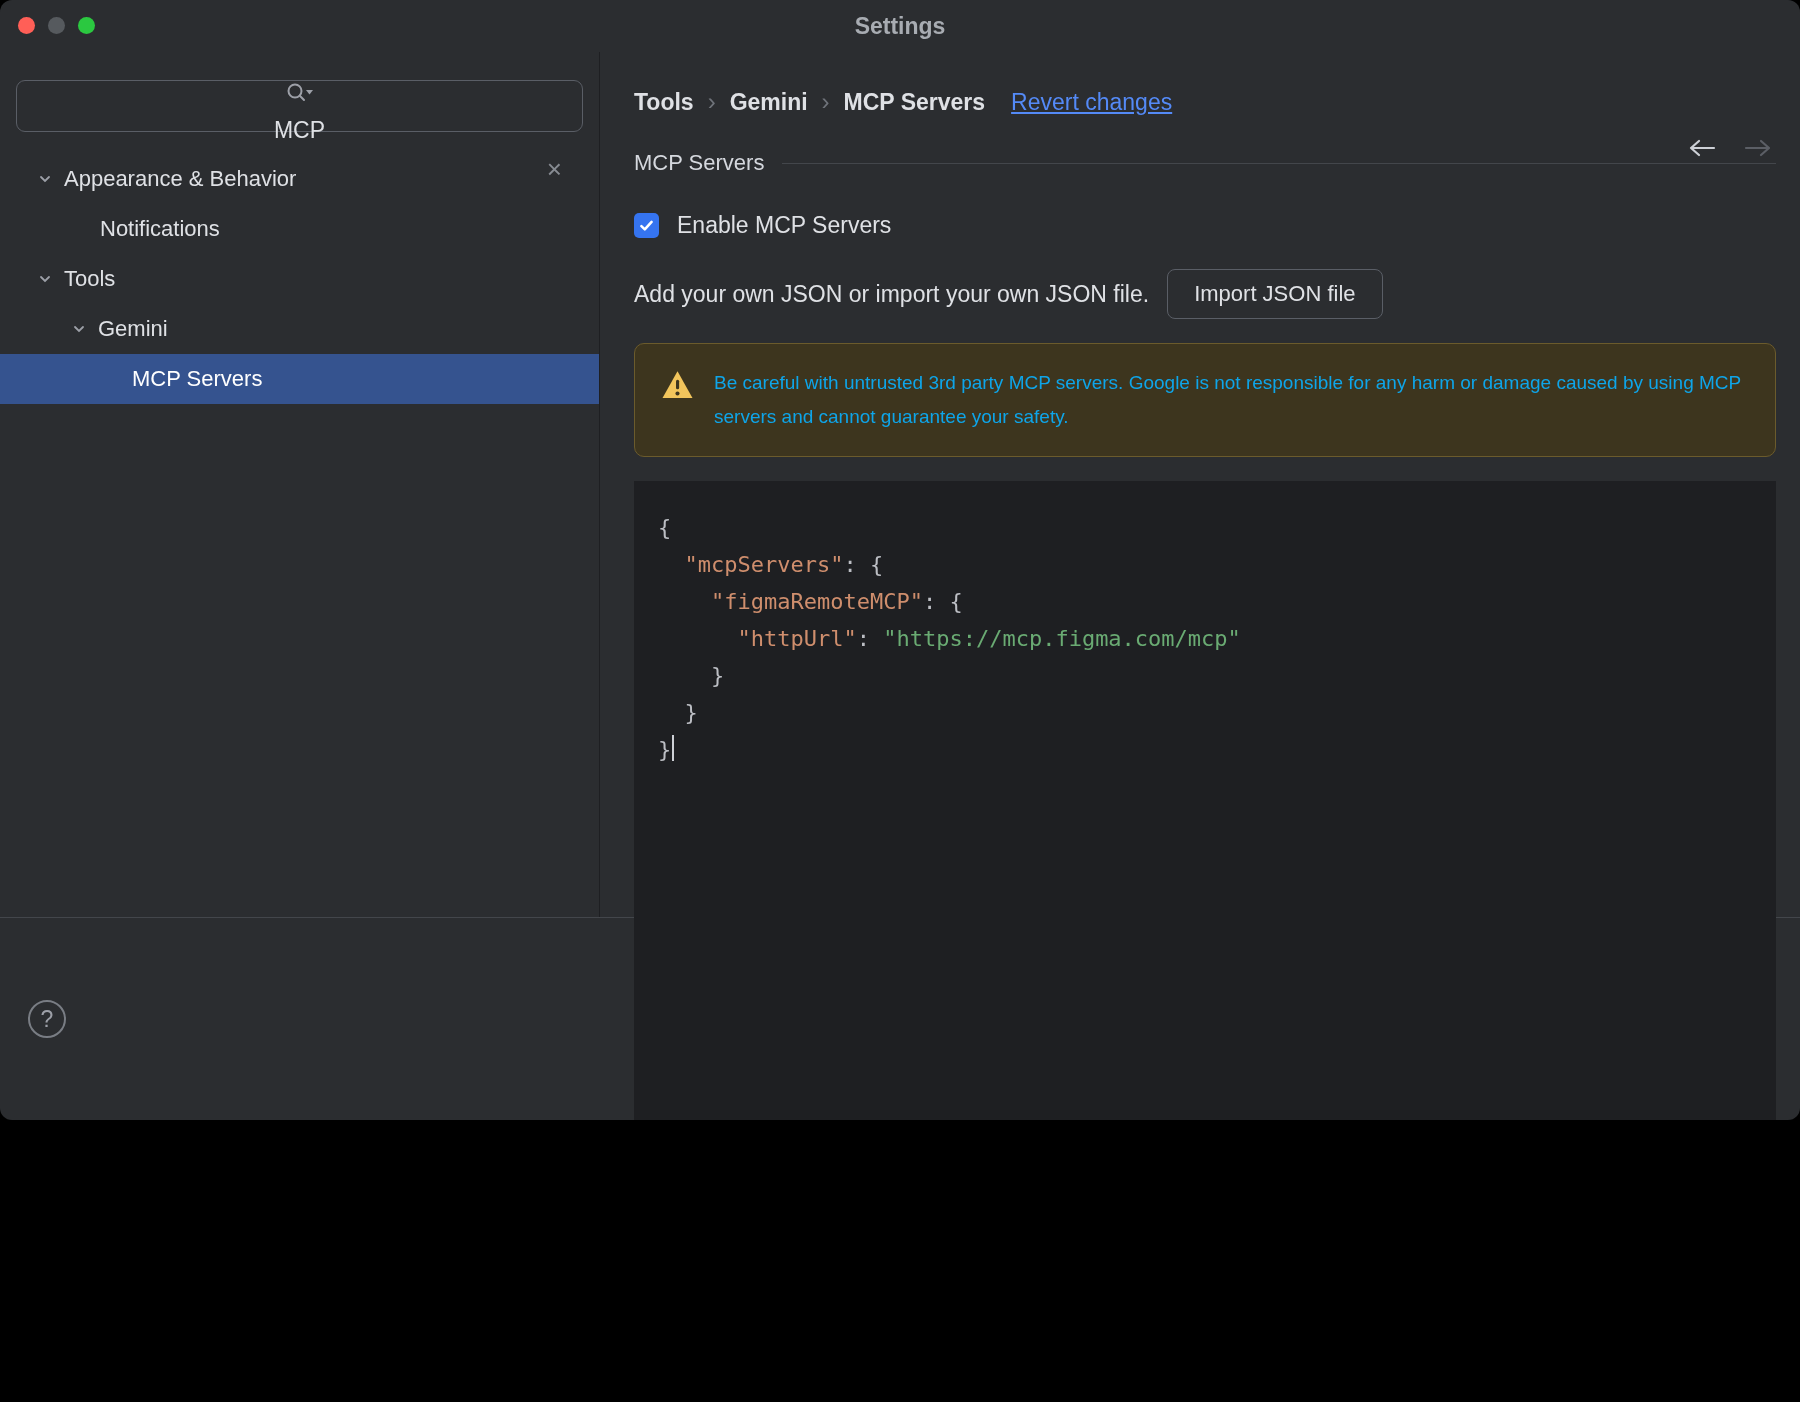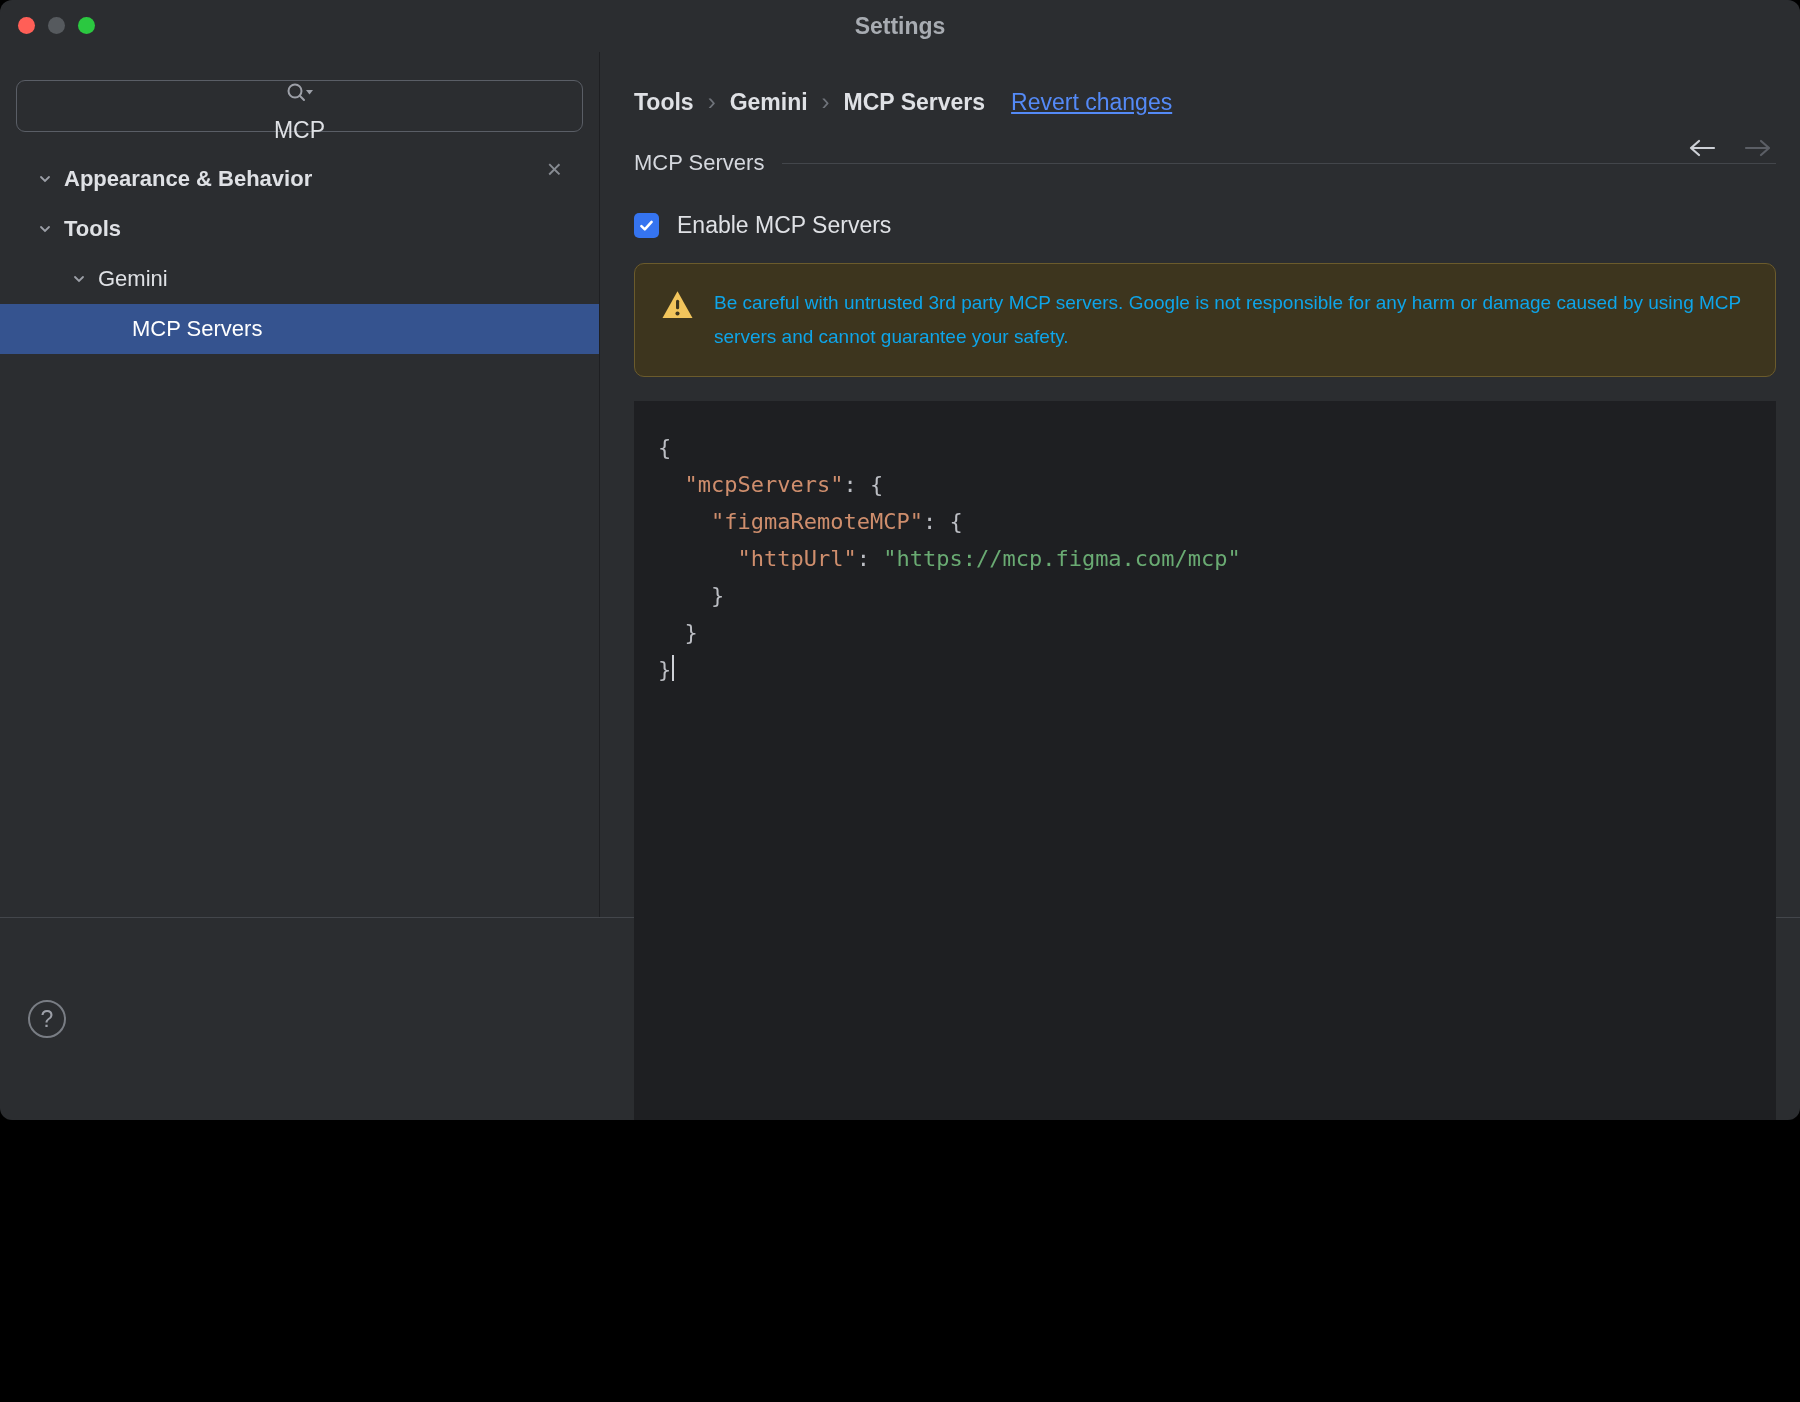--- a/index.html
+++ b/index.html
@@ -52,21 +52,21 @@
     padding:0 16px;gap:12px;
     font-size:23px;color:#DFE1E5;
     cursor:text;
     flex-direction:column;
   }
   .search-box .clear{margin-left:auto;color:#878B92;font-size:26px;line-height:1;cursor:pointer;padding:0 4px;}
   .tree{margin-top:22px;font-size:22px;}
   .tree-row{height:50px;display:flex;align-items:center;cursor:pointer;}
   .tree-row .chev{width:34px;display:flex;justify-content:center;align-items:center;}
   .tree-row .lbl{padding-left:2px;}
-  .bold{font-weight:700;}
+  .bold{font-weight:400;}
   .lvl0{padding-left:28px;}
   .lvl1{padding-left:62px;}
   .child0{padding-left:98px;}
   .child2{padding-left:130px;}
   .tree-row.selected{background:var(--selection);color:#FFFFFF;}
   
   .content{flex:1 1 auto;padding:0 24px 0 34px;position:relative;min-width:0;}
   .crumbs{margin-top:36px;display:flex;align-items:center;font-size:23px;}
   .crumb{font-weight:700;color:#DFE1E5;cursor:pointer;}
   .crumb-sep{color:#6F737A;margin:0 14px;font-size:24px;}
@@ -159,20 +159,23 @@
 
       <div class="tree">
         <div class="tree-row lvl0">
           <span class="chev">
             <svg width="16" height="16" viewBox="0 0 16 16">
                 <polyline points="4,6 8,10 12,6" fill="none" stroke="#9DA0A8" stroke-width="1.8" stroke-linecap="round"></polyline>
               </svg>
           </span>
           <span class="lbl bold">Appearance &amp; Behavior</span>
         </div>
+        <div class="tree-row child0">
+          <span class="lbl">Notifications</span>
+        </div>
         <div class="tree-row lvl0">
           <span class="chev">
             <svg width="16" height="16" viewBox="0 0 16 16">
                 <polyline points="4,6 8,10 12,6" fill="none" stroke="#9DA0A8" stroke-width="1.8" stroke-linecap="round"></polyline>
               </svg>
           </span>
           <span class="lbl bold">Tools</span>
         </div>
         <div class="tree-row lvl1">
           <span class="chev">
@@ -219,20 +222,24 @@
 
       <div class="enable-row">
         <span class="checkbox">
           <svg width="17" height="17" viewBox="0 0 16 16">
               <polyline points="3.2,8.6 6.4,11.6 12.8,4.6" fill="none" stroke="#FFFFFF" stroke-width="2.4" stroke-linecap="round" stroke-linejoin="round"></polyline>
             </svg>
         </span>
         <span class="enable-label">Enable MCP Servers</span>
       </div>
 
+      <div class="import-row">
+        <span class="import-text">Add your own JSON or import your own JSON file.</span>
+        <button class="btn import-btn">Import JSON file</button>
+      </div>
 
       <div class="warning">
         <span style="display:flex;margin-top:4px;">
           <svg width="33" height="30" viewBox="0 0 24 22">
             <path d="M12 1 L23 20.5 H1 Z" fill="var(--warning-icon)"></path>
             <rect x="10.9" y="7.2" width="2.3" height="7" rx="1.1" fill="#3D351E"></rect>
             <circle cx="12" cy="17.2" r="1.5" fill="#3D351E"></circle>
           </svg>
         </span>
         <span class="warning-text">Be careful with untrusted 3rd party MCP servers. Google is not responsible for any harm or damage caused by using MCP servers and cannot guarantee your safety.</span>

